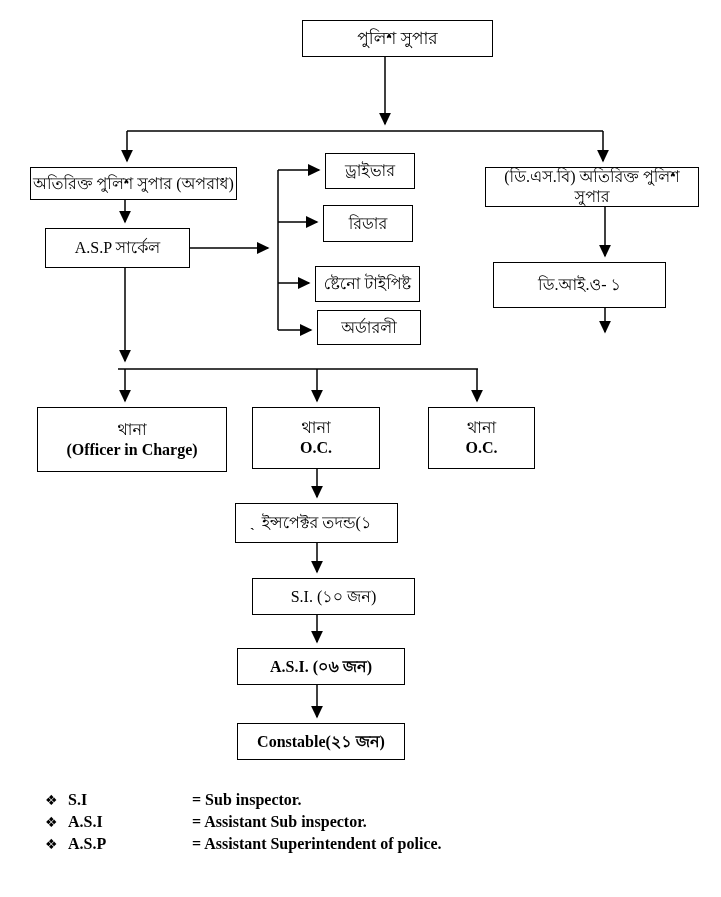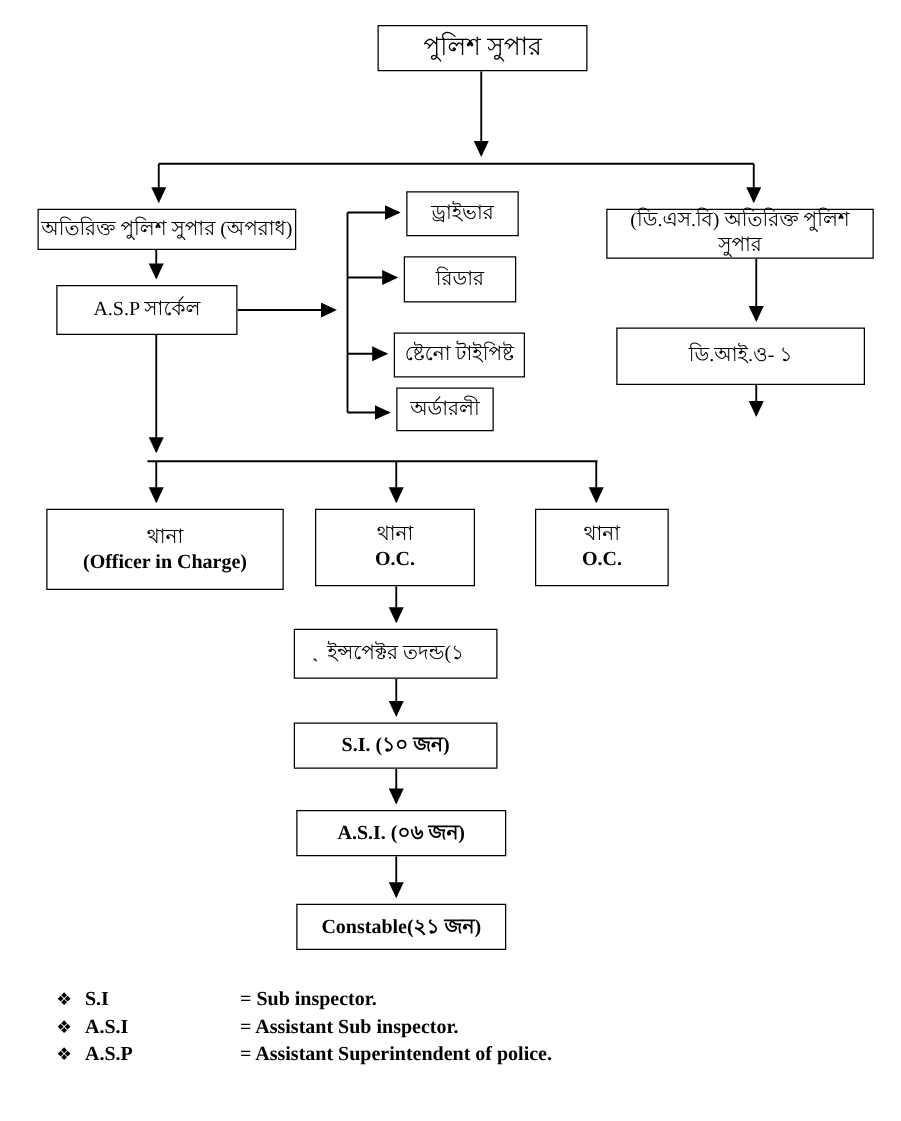--- a/index.html
+++ b/index.html
@@ -4,35 +4,35 @@
 <style>
   html,body{margin:0;padding:0;background:#ffffff;}
   #page{position:relative;width:721px;height:897px;background:#ffffff;
         font-family:"Liberation Serif","DejaVu Sans",serif;color:#000;}
   #wires{position:absolute;left:0;top:0;width:721px;height:897px;}
   .box{position:absolute;box-sizing:border-box;border:1.6px solid #000;background:#fff;
        display:flex;flex-direction:column;align-items:center;justify-content:center;
        text-align:center;font-size:16px;line-height:1.25;}
   .bold{font-weight:bold;}
   
-  .n-sp        {left:302px;top:20px; width:168px;height:37px;font-size:20px;}
+  .n-sp        {left:302px;top:20px; width:191px;height:37px;font-size:17px;}
   .n-addl-crime{left:30px; top:167px;width:207px;height:33px;}
   .n-asp       {left:45px; top:228px;width:145px;height:40px;font-weight:normal;}
   .n-driver    {left:325px;top:153px;width:90px; height:36px;}
   .n-reader    {left:323px;top:205px;width:90px; height:37px;}
   .n-steno     {left:315px;top:266px;width:105px;height:36px;}
-  .n-orderly   {left:317px;top:310px;width:78px; height:35px;}
+  .n-orderly   {left:317px;top:310px;width:104px; height:35px;}
   .n-dsb       {left:485px;top:167px;width:214px;height:40px;}
-  .n-dio       {left:493px;top:262px;width:199px;height:46px;}
+  .n-dio       {left:493px;top:262px;width:173px;height:46px;}
   .n-thana-off {left:502px;top:338px;width:208px;height:47px;}
   .n-oic       {left:37px; top:407px;width:190px;height:65px;}
   .n-oc1       {left:252px;top:407px;width:128px;height:62px;}
   .n-oc2       {left:428px;top:407px;width:107px;height:62px;}
   .n-insp      {left:235px;top:503px;width:163px;height:40px;}
-  .n-si        {left:235px;top:578px;width:163px;height:37px;font-weight:bold;}
+  .n-si        {left:252px;top:578px;width:163px;height:37px;font-weight:normal;}
   .n-asi       {left:237px;top:648px;width:168px;height:37px;font-weight:bold;}
   .n-const     {left:237px;top:723px;width:168px;height:37px;font-weight:bold;}
   .stray-mark{position:absolute;left:14px;bottom:0px;font-size:14px;font-weight:bold;}
   
   #legend{position:absolute;left:45px;top:791px;width:560px;}
   .legend-row{display:flex;align-items:baseline;height:22px;font-weight:bold;font-size:16px;}
   .legend-bullet{width:23px;font-size:14px;}
   .legend-term{width:124px;}
   .legend-def{flex:1;}
 </style>

